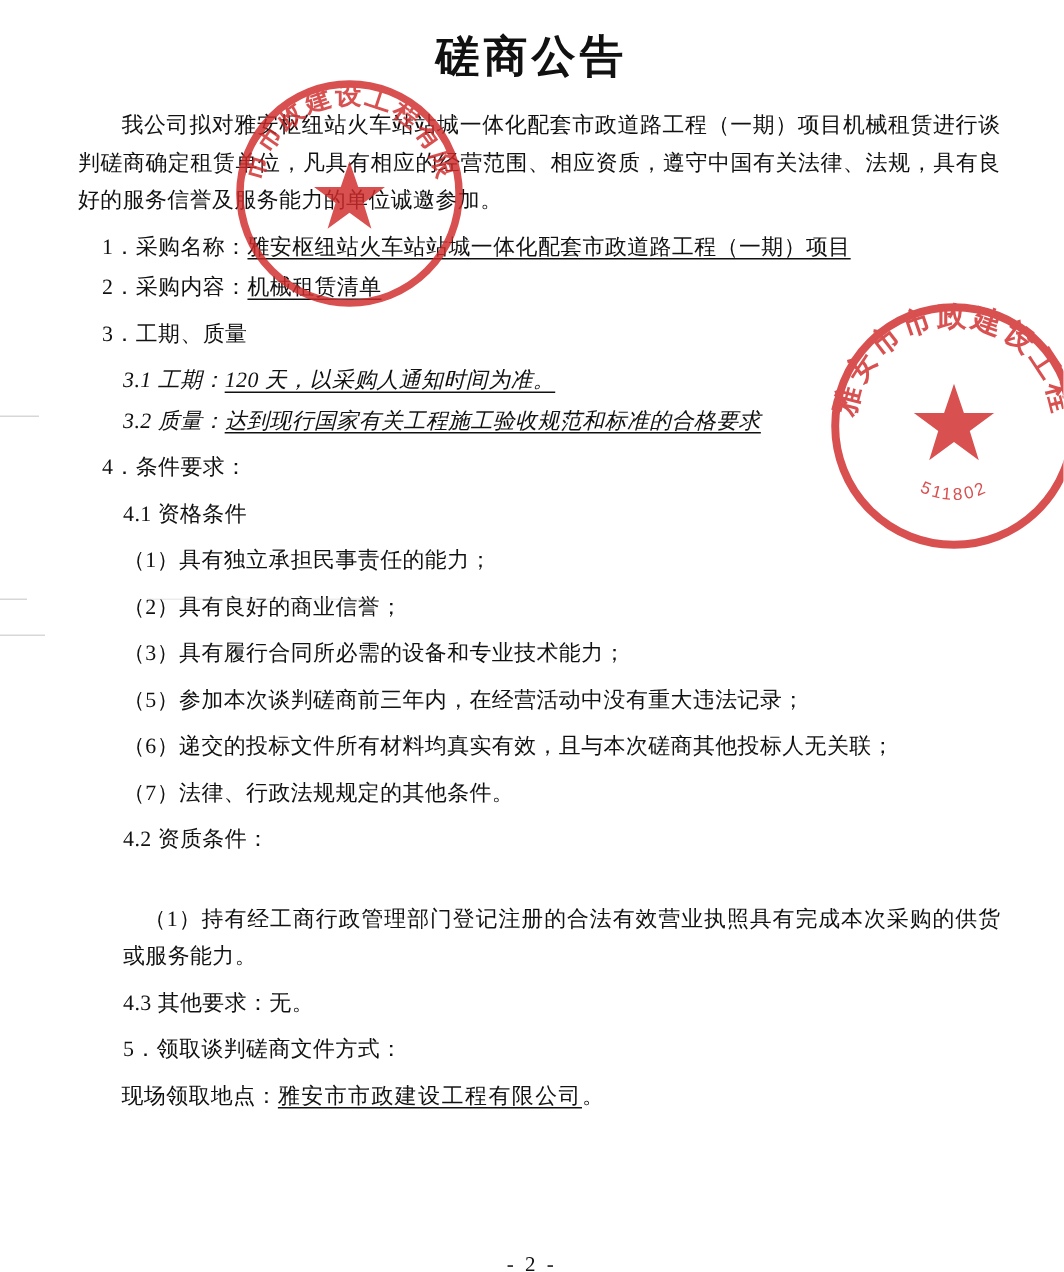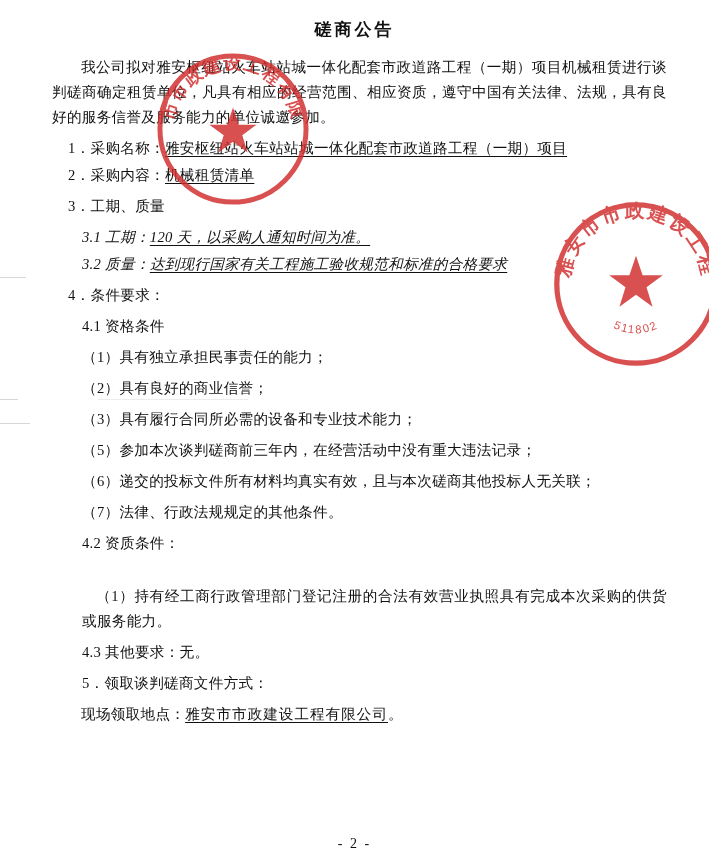--- a/index.html
+++ b/index.html
@@ -19,21 +19,21 @@
     position: relative;
     width: 709px;
     height: 848px;
     box-sizing: border-box;
     padding: 0 42px;
   }
 
   
   .doc-title {
     text-align: center;
-    font-size: 17px;
+    font-size: 29px;
     font-weight: bold;
     letter-spacing: 3px;
     margin: 18px 0 14px 0;
     font-family: Liberation Mono, monospace;
   }
 
   
   .para {
     font-size: 14.6px;
     line-height: 25px;

